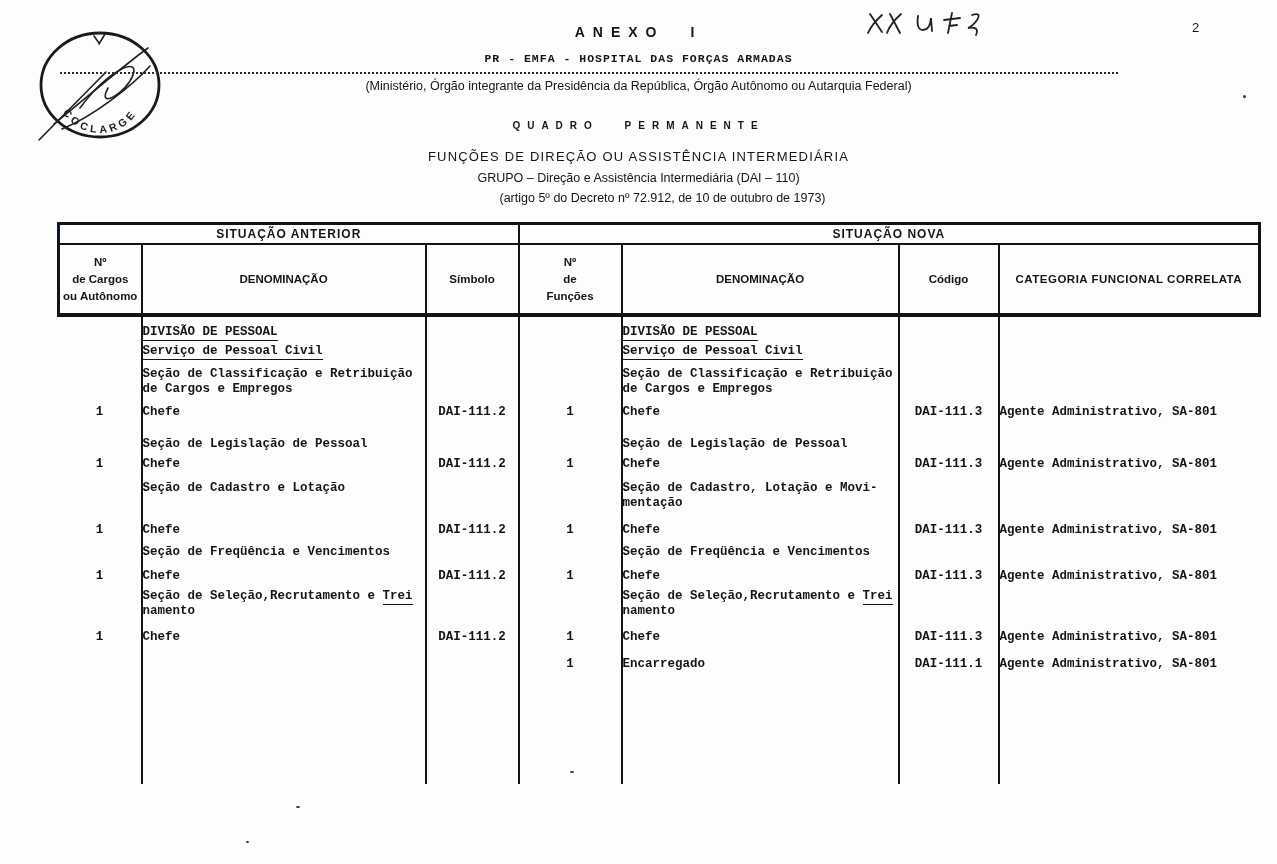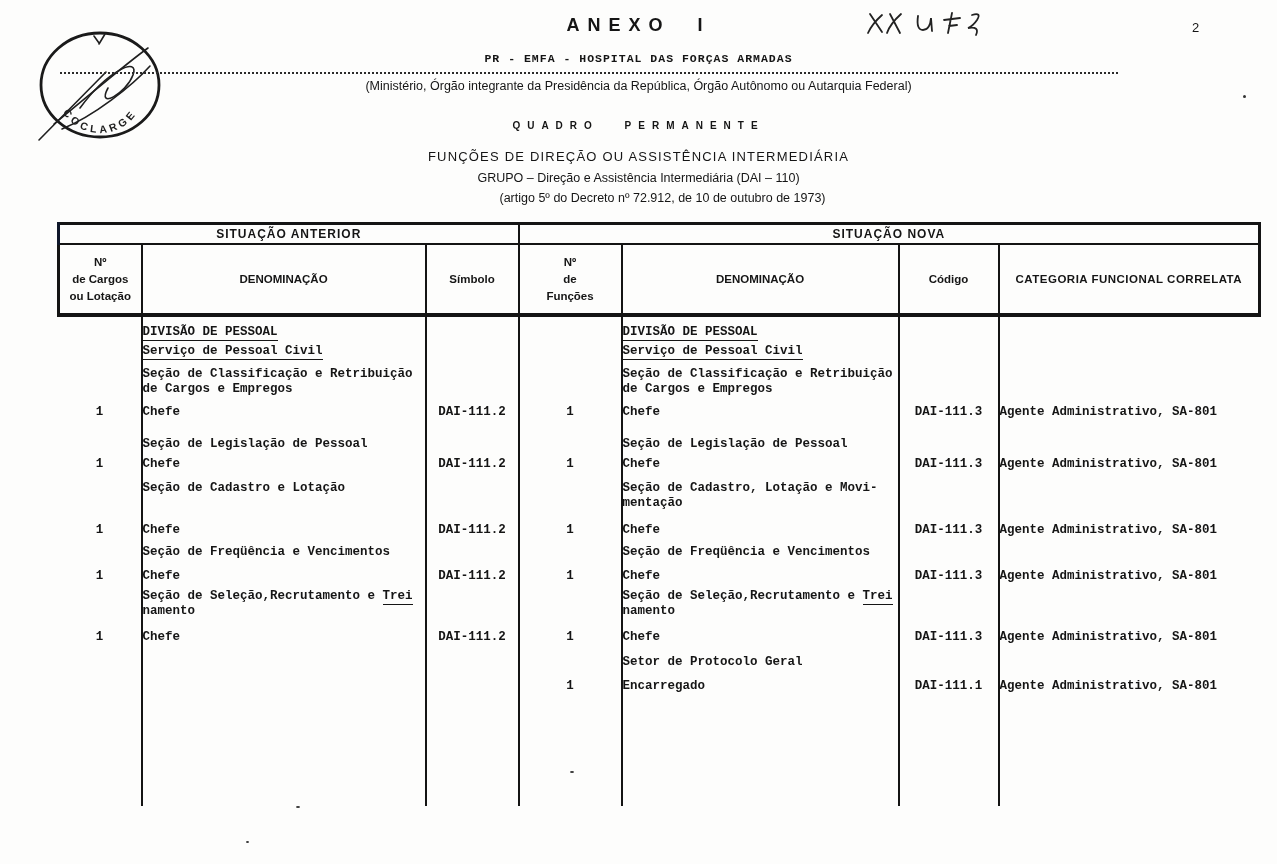--- a/index.html
+++ b/index.html
@@ -2,21 +2,21 @@
 <html><head>
 <meta charset="utf-8">
 <style>
   html,body{margin:0;padding:0;}
   body{width:1277px;height:864px;background:#fdfdfc;color:#151515;position:relative;overflow:hidden;
        font-family:"Liberation Sans", sans-serif;}
   .abs{position:absolute;}
   .ctr{left:0;width:1277px;text-align:center;}
 
   
-  .annex{top:15px;font-size:18px;font-weight:bold;letter-spacing:8px;word-spacing:14px;}
+  .annex{top:24px;font-size:14px;font-weight:bold;letter-spacing:8px;word-spacing:14px;}
   .orgline{top:52px;font-family:"Liberation Mono", monospace;font-weight:bold;font-size:11.5px;letter-spacing:1px;}
   .dotted{top:62px;left:60px;width:1058px;height:10px;border-bottom:2px dotted #2a2a2a;}
   .caption{top:79px;font-size:12.5px;}
   .doctitle{top:120px;font-size:10px;font-weight:bold;letter-spacing:7px;word-spacing:16px;}
   .sub1{top:149px;font-size:13px;font-weight:400;letter-spacing:1.2px;}
   .sub2{top:171px;font-size:12.5px;}
   .sub3{top:191px;font-size:12.5px;padding-left:24px;}
   .pagenum{top:20px;left:1192px;width:20px;font-size:13px;}
 
   
@@ -98,21 +98,21 @@
   </colgroup>
   <thead>
     <tr class="grp">
       <th colspan="3">SITUAÇÃO ANTERIOR</th>
       <th colspan="4">SITUAÇÃO NOVA</th>
     </tr>
     <tr class="cols">
       <th class="colhead">
           <div>Nº</div>
           <div>de Cargos</div>
-          <div>ou Lotação</div>
+          <div>ou Autônomo</div>
         </th>
       <th class="colhead">
           <div>DENOMINAÇÃO</div>
         </th>
       <th class="colhead">
           <div>Símbolo</div>
         </th>
       <th class="colhead">
           <div>Nº</div>
           <div>de</div>
@@ -254,29 +254,20 @@
       </tr>
       <tr style="height: 26px;">
         <td class="c0" style="padding-top: 5px;">1</td>
         <td class="c1" style="padding-top: 5px;">Chefe</td>
         <td class="c2" style="padding-top: 5px;">DAI-111.2</td>
         <td class="c3" style="padding-top: 5px;">1</td>
         <td class="c4" style="padding-top: 5px;">Chefe</td>
         <td class="c5" style="padding-top: 5px;">DAI-111.3</td>
         <td class="c6" style="padding-top: 5px;">Agente Administrativo, SA-801</td>
       </tr>
-      <tr style="height: 22px;">
-        <td class="c0" style="padding-top: 4px;"></td>
-        <td class="c1" style="padding-top: 4px;"></td>
-        <td class="c2" style="padding-top: 4px;"></td>
-        <td class="c3" style="padding-top: 4px;"></td>
-        <td class="c4" style="padding-top: 4px;">Setor de Protocolo Geral</td>
-        <td class="c5" style="padding-top: 4px;"></td>
-        <td class="c6" style="padding-top: 4px;"></td>
-      </tr>
       <tr style="height: 24px;">
         <td class="c0" style="padding-top: 6px;"></td>
         <td class="c1" style="padding-top: 6px;"></td>
         <td class="c2" style="padding-top: 6px;"></td>
         <td class="c3" style="padding-top: 6px;">1</td>
         <td class="c4" style="padding-top: 6px;">Encarregado</td>
         <td class="c5" style="padding-top: 6px;">DAI-111.1</td>
         <td class="c6" style="padding-top: 6px;">Agente Administrativo, SA-801</td>
       </tr>
       <tr style="height: 109px;">

